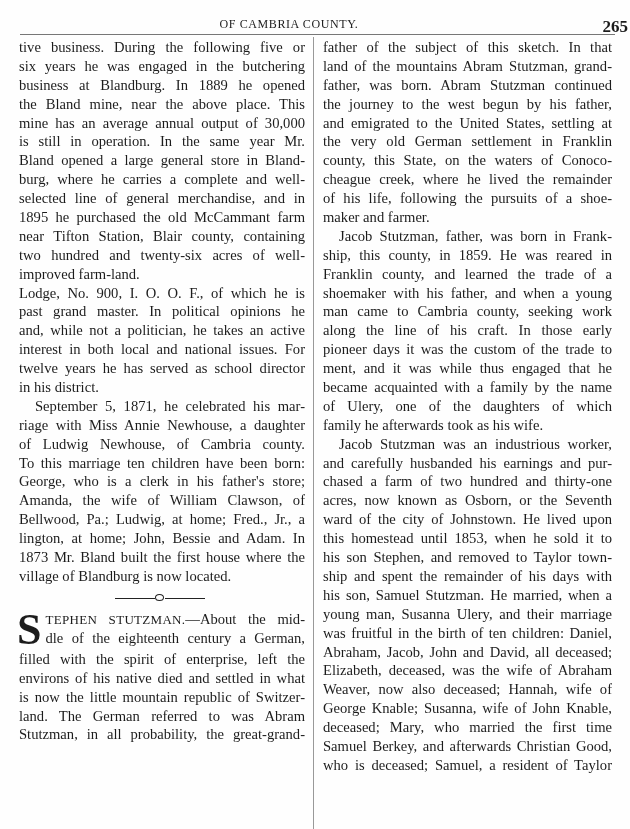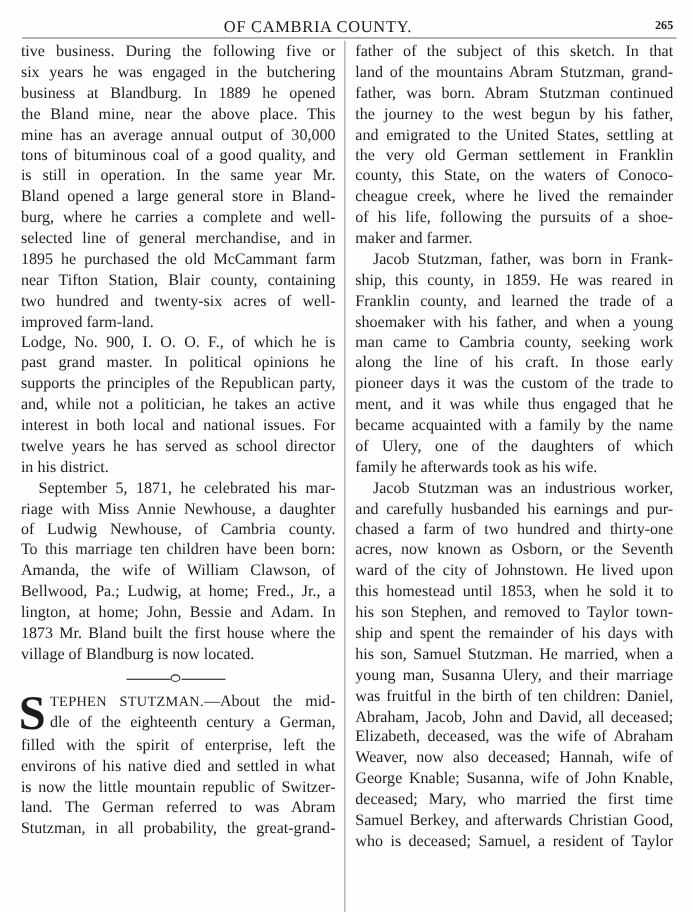--- a/index.html
+++ b/index.html
@@ -6,24 +6,24 @@
   body {
     width:630px; height:829px; background:#fefefe; overflow:hidden;
     font-family:"Liberation Serif","DejaVu Serif",serif; color:#1c1c1c;
     position:relative;
   }
   .header {
     position:absolute; left:0; top:0; width:630px; height:36px;
   }
   .running-title {
     position:absolute; left:0; width:578px; top:17px; text-align:center;
-    font-size:15px; letter-spacing:0.6px;
+    font-size:12px; letter-spacing:0.6px;
   }
   .page-num {
-    position:absolute; right:18px; top:17px; font-size:11px; font-weight:bold;
+    position:absolute; right:2px; top:17px; font-size:17px; font-weight:bold;
   }
   .header-rule {
     position:absolute; left:20px; right:15px; top:34px; height:1px; background:#777;
   }
   .col-rule {
     position:absolute; left:313px; top:37px; bottom:0; width:1px; background:#999;
   }
   .column {
     position:absolute; top:38px;
     font-size:14.6px; line-height:18.9px;
@@ -61,44 +61,43 @@
 </div>
 <div class="col-rule"></div>
 
 <div class="column col-left">
   <div>
     <span class="line">tive business.  During the following five or</span>
     <span class="line">six years he was engaged in the butchering</span>
     <span class="line">business at Blandburg.  In 1889 he opened</span>
     <span class="line">the Bland mine, near the above place.  This</span>
     <span class="line">mine has an average annual output of 30,000</span>
-    <span class="line">tons of bituminous coal of a good quality, and</span>
     <span class="line">is still in operation.  In the same year Mr.</span>
     <span class="line">Bland opened a large general store in Bland-</span>
     <span class="line">burg, where he carries a complete and well-</span>
     <span class="line">selected line of general merchandise, and in</span>
     <span class="line">1895 he purchased the old McCammant farm</span>
     <span class="line">near Tifton Station, Blair county, containing</span>
     <span class="line">two hundred and twenty-six acres of well-</span>
     <span class="line last">improved farm-land.</span>
   </div>
   <div>
     <span class="line">Lodge, No. 900, I. O. O. F., of which he is</span>
     <span class="line">past grand master.  In political opinions he</span>
-    <span class="line">supports the principles of the Republican party,</span>
     <span class="line">and, while not a politician, he takes an active</span>
     <span class="line">interest in both local and national issues.  For</span>
     <span class="line">twelve years he has served as school director</span>
     <span class="line last">in his district.</span>
   </div>
   <div>
     <span class="line indent">September 5, 1871, he celebrated his mar-</span>
     <span class="line">riage with Miss Annie Newhouse, a daughter</span>
     <span class="line">of Ludwig Newhouse, of Cambria county.</span>
     <span class="line">To this marriage ten children have been born:</span>
+    <span class="line">George, who is a clerk in his father's store;</span>
     <span class="line">Amanda, the wife of William Clawson, of</span>
     <span class="line">Bellwood, Pa.; Ludwig, at home; Fred., Jr., a</span>
     <span class="line">lington, at home; John, Bessie and Adam.  In</span>
     <span class="line">1873 Mr. Bland built the first house where the</span>
     <span class="line last">village of Blandburg is now located.</span>
   </div>
   <div class="ornament">
     <span class="bar b1"></span>
     <span class="o"></span>
     <span class="bar b2"></span>

